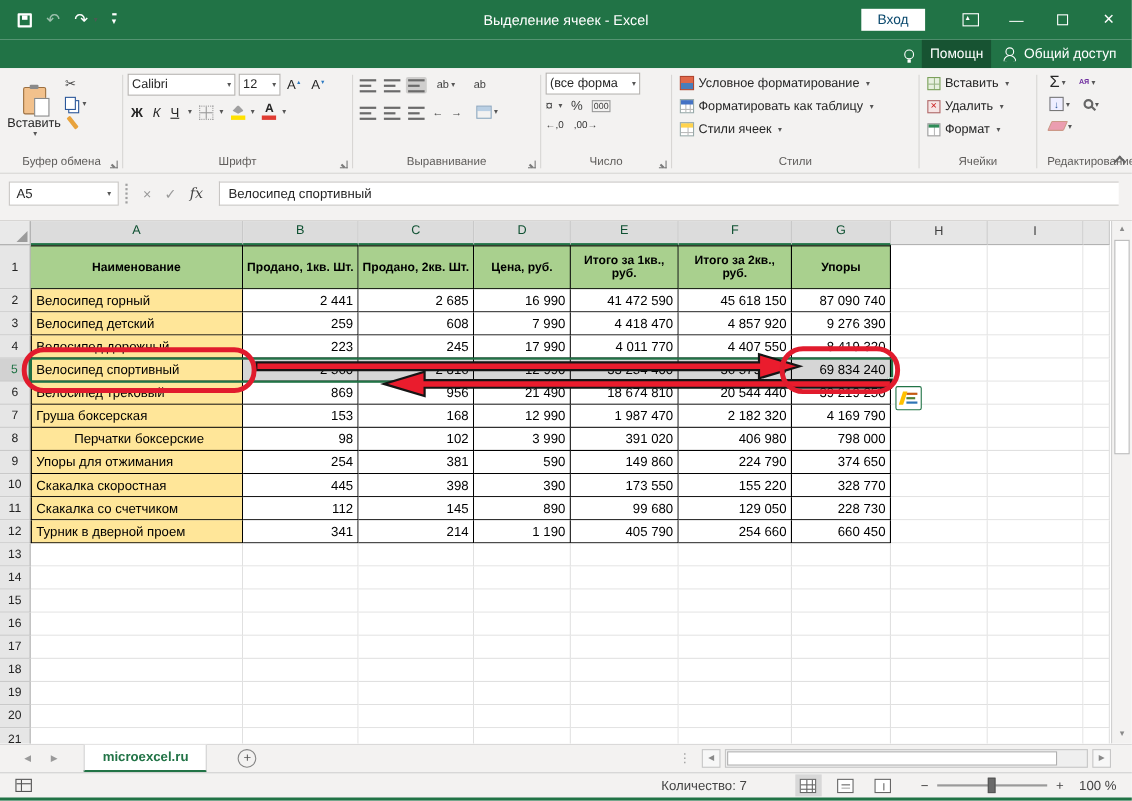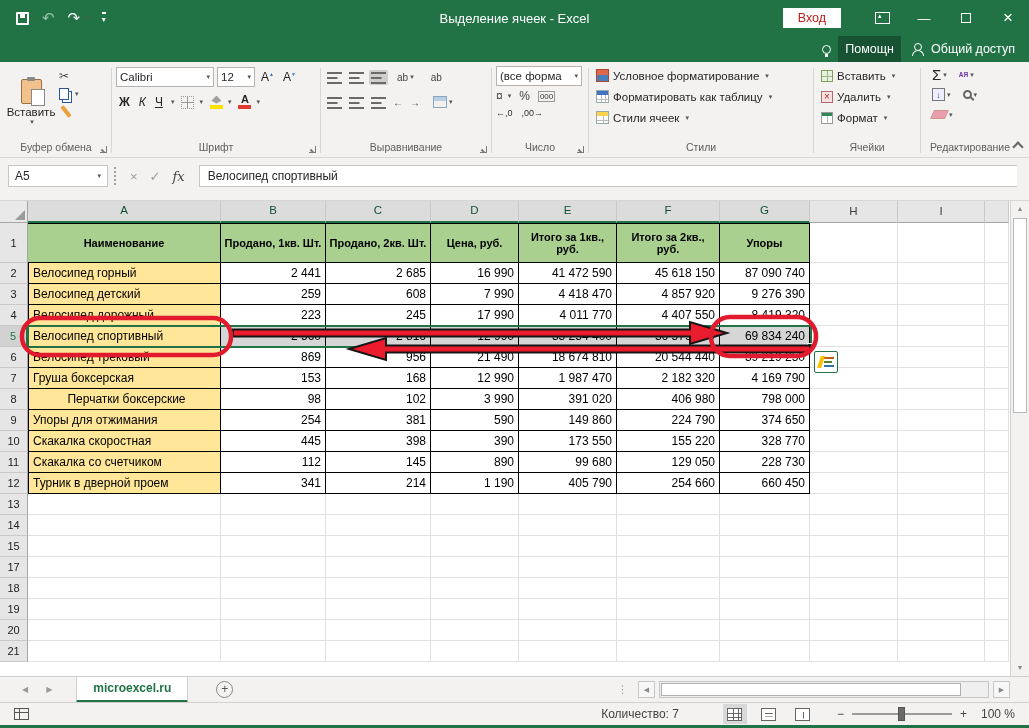--- a/index.html
+++ b/index.html
@@ -11,21 +11,21 @@
   .titlebar { height:36px; background:#217346; display:flex; align-items:center; color:#fff; position:relative; flex:0 0 auto; }
   .qat { display:flex; align-items:center; gap:13px; padding-left:16px; font-size:15px; }
   .qat .dim { opacity:.55; }
   .qat .dd { font-size:7px; opacity:.8; margin-left:-8px; }
   .mi { display:inline-block; position:relative; }
   .mi-save { width:13px; height:13px; border:2px solid #fff; border-radius:1px; }
   .mi-save::before { content:""; position:absolute; top:0; left:2px; right:2px; height:4px; background:#fff; }
   .qat-custom { display:inline-block; border-top:2px solid #fff; font-size:8px; line-height:8px; padding-top:2px; }
   .tb-title { position:absolute; left:50%; transform:translateX(-50%); font-size:13px; white-space:nowrap; }
   .winbtns { margin-left:auto; display:flex; align-items:center; height:100%; }
-  .signin { background:#fff; color:#b91c1c; font-size:12.5px; padding:3px 15px; margin-right:20px; border:none; cursor:default; }
+  .signin { background:#fff; color:#0c4a6e; font-size:12.5px; padding:3px 15px; margin-right:20px; border:none; cursor:default; }
   .mi-winopt { width:15px; height:12px; border:1.5px solid #fff; text-align:center; }
   .mi-winopt::after { content:"▴"; color:#fff; font-size:7px; position:absolute; left:2.5px; top:-1px; }
   .wbtn { width:42px; height:36px; display:flex; align-items:center; justify-content:center; font-size:13px; color:#fff; }
   .wbtn .mi-max { width:10px; height:10px; border:1.5px solid #fff; }
   .winopt-wrap { width:42px; display:flex; justify-content:center; }
 
   
   .tabbar { height:26px; background:#217346; display:flex; align-items:stretch; flex:0 0 auto; }
   .rtab { padding:0 11px; font-size:12.5px; color:#fff; line-height:26px; white-space:nowrap; }
   .rtab.active { background:#fff; color:#217346; }
@@ -329,21 +329,21 @@
           <span class="sbtn" style="margin-left:6px">
               <span class="mi mi-merge"></span>
               <span class="dd">▾</span>
             </span>
         </div>
       </div>
       <div class="gfoot"><span>Выравнивание</span><span class="launcher"></span></div>
     </div>
     <div class="rsep"></div>
 
-    <div class="rgroup" style="width:94px">
+    <div class="rgroup" style="width:116px">
       <div class="rbody" style="flex-direction:column;gap:2px">
         <span class="combo numcombo">
             <span>(все форма</span>
             <span class="dd">▾</span>
           </span>
         <div class="rrow" style="height:16px">
           <span class="glyph">¤</span>
           <span class="dd">▾</span>
           <span class="glyph" style="margin-left:5px">%</span>
           <span class="s000" style="margin-left:5px">000</span>
@@ -653,20 +653,33 @@
           <div class="c lite" style="width: 105px;"></div>
           <div class="c lite" style="width: 88px;"></div>
           <div class="c lite" style="width: 98px;"></div>
           <div class="c lite" style="width: 103px;"></div>
           <div class="c lite" style="width: 90px;"></div>
           <div class="c lite" style="width: 88px;"></div>
           <div class="c lite" style="width: 87px;"></div>
           <div class="c lite" style="width: 24px;"></div>
         </div>
         <div class="grow" style="height: 21px;">
+          <div class="rowh">16</div>
+          <div class="c lite" style="width: 193px;"></div>
+          <div class="c lite" style="width: 105px;"></div>
+          <div class="c lite" style="width: 105px;"></div>
+          <div class="c lite" style="width: 88px;"></div>
+          <div class="c lite" style="width: 98px;"></div>
+          <div class="c lite" style="width: 103px;"></div>
+          <div class="c lite" style="width: 90px;"></div>
+          <div class="c lite" style="width: 88px;"></div>
+          <div class="c lite" style="width: 87px;"></div>
+          <div class="c lite" style="width: 24px;"></div>
+        </div>
+        <div class="grow" style="height: 21px;">
           <div class="rowh">17</div>
           <div class="c lite" style="width: 193px;"></div>
           <div class="c lite" style="width: 105px;"></div>
           <div class="c lite" style="width: 105px;"></div>
           <div class="c lite" style="width: 88px;"></div>
           <div class="c lite" style="width: 98px;"></div>
           <div class="c lite" style="width: 103px;"></div>
           <div class="c lite" style="width: 90px;"></div>
           <div class="c lite" style="width: 88px;"></div>
           <div class="c lite" style="width: 87px;"></div>

